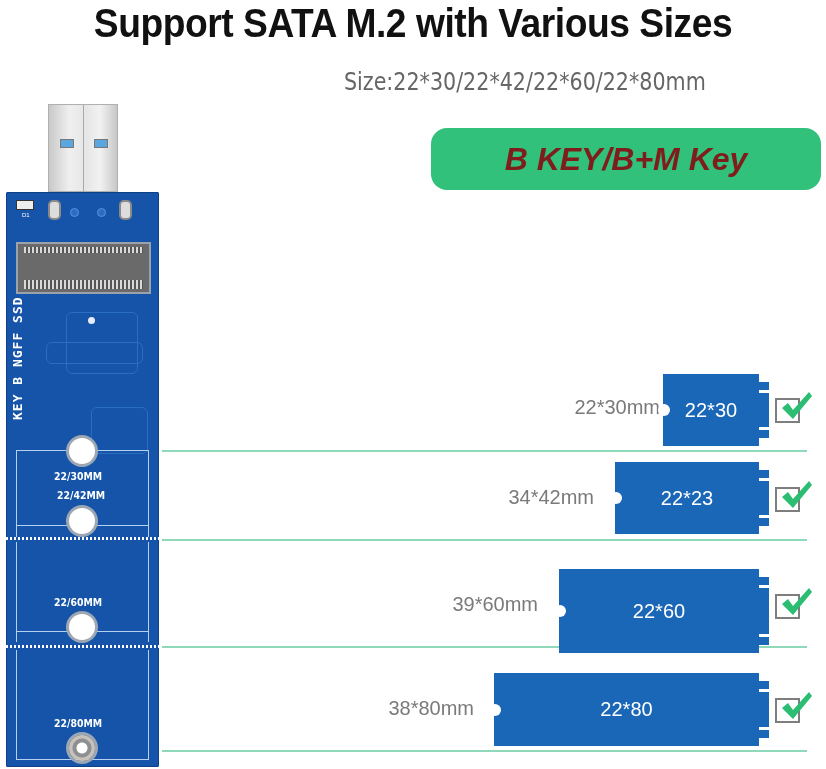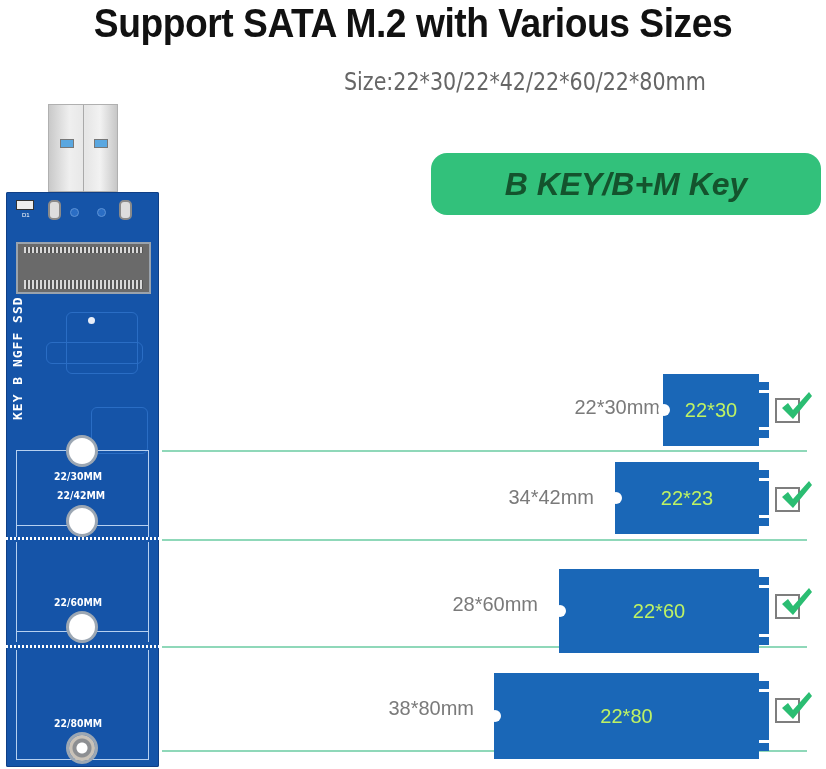--- a/index.html
+++ b/index.html
@@ -11,24 +11,24 @@
       color: #111111; letter-spacing: -0.5px;
       transform: scaleX(0.93); transform-origin: center;
     }
     .subtitle {
       position: absolute; left: 344px; top: 68px; font-size: 24px; color: #666666;
       font-family: "DejaVu Sans", sans-serif; font-weight: normal;
       transform: scaleX(0.86); transform-origin: left;
       letter-spacing: 0px;
     }
     .key-badge {
-      position: absolute; left: 431px; top: 153px; width: 390px; height: 62px;
+      position: absolute; left: 431px; top: 128px; width: 390px; height: 62px;
       background: #2ec27e; background: #32c17b; border-radius: 16px;
       display: flex; align-items: center; justify-content: center;
-      color: #14532d; font-weight: bold; font-style: italic; font-size: 32px;
+      color: #7f1d1d; font-weight: bold; font-style: italic; font-size: 32px;
     }
 
     
     .guide { position: absolute; height: 2px; background: #8fd8b9; }
 
     
     .usb {
       position: absolute; left: 48px; top: 104px; width: 70px; height: 88px;
       background: linear-gradient(90deg, #c9c9c9 0%, #efefef 30%, #e6e6e6 55%, #f2f2f2 75%, #c7c7c7 100%);
       border: 1px solid #b0b0b0; box-sizing: border-box;
@@ -67,21 +67,21 @@
       position: absolute; width: 26px; height: 26px; border-radius: 50%;
       background: #ffffff; box-shadow: 0 0 0 3px #9ca7b3;
     }
     .hole.screw { background: radial-gradient(circle, #ffffff 0 5px, #8d8f92 6px 9px, #c9c2b8 10px 13px); }
     .silk { position: absolute; color: #ffffff; font-family: "DejaVu Sans", sans-serif; font-size: 11px; font-weight: bold; transform: scaleX(0.85); transform-origin: left; white-space: nowrap; }
     .dot-mark { position: absolute; width: 7px; height: 7px; border-radius: 50%; background: #e8eef8; }
 
     
     .size-label { position: absolute; font-size: 20px; color: #7a7a7a; font-family: "Liberation Sans", sans-serif; text-align: right; }
     .ssd {
-      position: absolute; background: #1a67b7; color: #bef264; font-size: 20px;
+      position: absolute; background: #1a67b7; color: #ffffff; font-size: 20px;
       display: flex; align-items: center; justify-content: center;
     }
     .ssd .notch-l { position: absolute; left: -5px; top: 50%; margin-top: -6px; width: 12px; height: 12px; border-radius: 50%; background: #ffffff; }
     .ssd .edge { position: absolute; top: 8px; bottom: 8px; right: -10px; width: 10px; background: #1a67b7; }
     .ssd .edge .gap { position: absolute; left: 0; width: 10px; height: 3px; background: #ffffff; }
     .checkbox {
       position: absolute; width: 25px; height: 25px; border: 2px solid #7e7e7e; box-sizing: border-box; background: #fff;
     }
     .checkmark { position: absolute; left: 2px; top: -10px; width: 34px; height: 34px; }
   </style>
@@ -171,37 +171,37 @@
     <div class="gap" style="top:8px;"></div>
     <div class="gap" style="bottom:8px;"></div>
   </div>
 </div>
 <div class="checkbox" style="left:775px; top:487px;">
   <svg class="checkmark" viewBox="0 0 34 34">
       <path d="M3 18 L9 13 L14 20 L30 2 L33 6 L14 29 Z" fill="#2bbd72"></path>
     </svg>
 </div>
 
-<div class="size-label" style="left:414px; top:593px; width:124px;">28*60mm</div>
+<div class="size-label" style="left:414px; top:593px; width:124px;">39*60mm</div>
 <div class="ssd" style="left:559px; top:569px; width:200px; height:84px;">
   <div class="notch-l"></div>
   <span>22*60</span>
   <div class="edge">
     <div class="gap" style="top:8px;"></div>
     <div class="gap" style="bottom:8px;"></div>
   </div>
 </div>
 <div class="checkbox" style="left:775px; top:594px;">
   <svg class="checkmark" viewBox="0 0 34 34">
       <path d="M3 18 L9 13 L14 20 L30 2 L33 6 L14 29 Z" fill="#2bbd72"></path>
     </svg>
 </div>
 
 <div class="size-label" style="left:350px; top:697px; width:124px;">38*80mm</div>
-<div class="ssd" style="left:494px; top:673px; width:265px; height:86px;">
+<div class="ssd" style="left:494px; top:673px; width:265px; height:73px;">
   <div class="notch-l"></div>
   <span>22*80</span>
   <div class="edge">
     <div class="gap" style="top:8px;"></div>
     <div class="gap" style="bottom:8px;"></div>
   </div>
 </div>
 <div class="checkbox" style="left:775px; top:698px;">
   <svg class="checkmark" viewBox="0 0 34 34">
       <path d="M3 18 L9 13 L14 20 L30 2 L33 6 L14 29 Z" fill="#2bbd72"></path>

